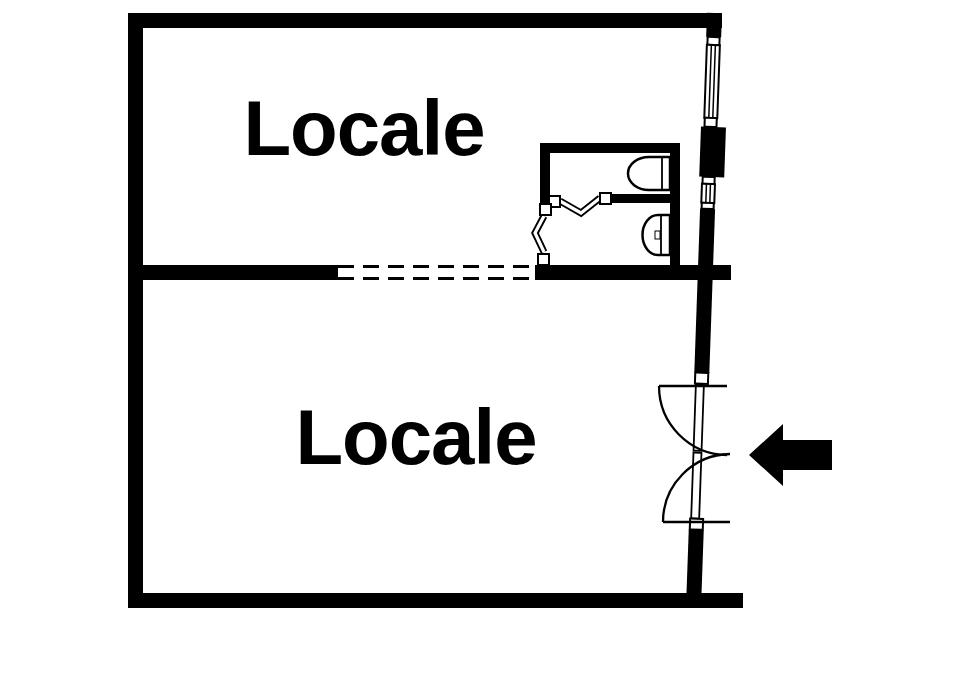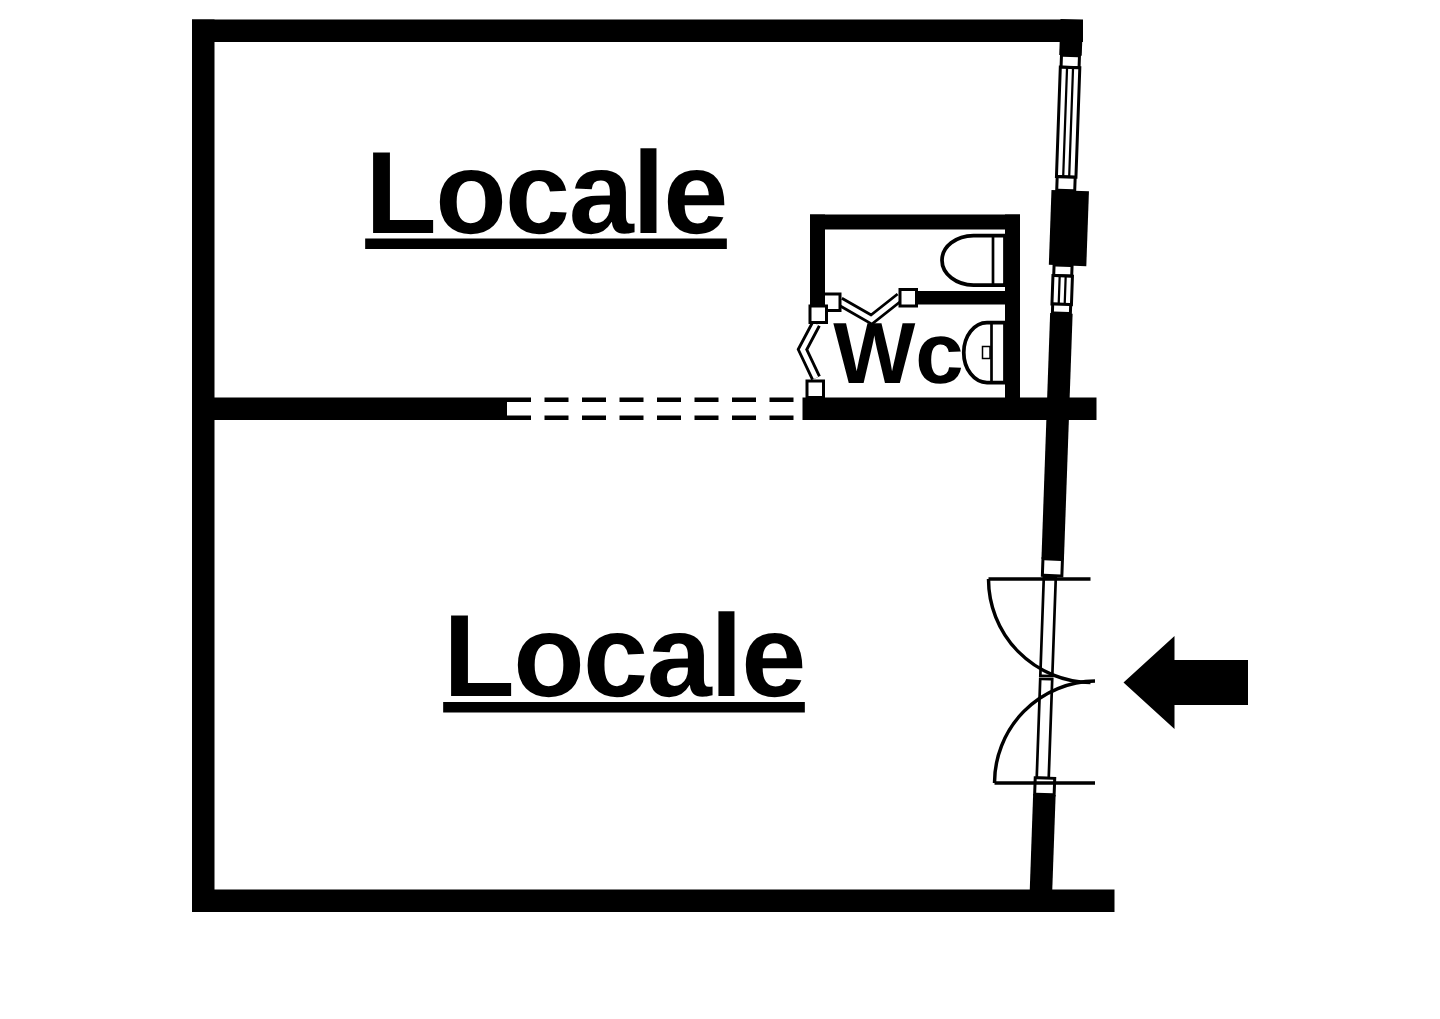--- a/index.html
+++ b/index.html
@@ -13,21 +13,21 @@
   .leaf{fill:var(--bg,#fff);stroke:var(--wall,#000);stroke-width:1.8;}
   .swing{fill:none;stroke:var(--wall,#000);stroke-width:2.3;}
   .dash{stroke:var(--wall,#000);stroke-width:3;stroke-dasharray:16 9;fill:none;}
   .fixture{fill:var(--bg,#fff);stroke:var(--wall,#000);stroke-width:2.5;}
   .fixline{stroke:var(--wall,#000);stroke-width:1.8;fill:none;}
   .zigzag-outer{fill:none;stroke:var(--wall,#000);stroke-width:7;stroke-linejoin:miter;}
   .zigzag-inner{fill:none;stroke:var(--bg,#fff);stroke-width:3.2;stroke-linejoin:miter;}
   .arrow{fill:var(--wall,#000);}
   .label{position:absolute;transform:translate(-50%,-50%);font-weight:bold;
          color:var(--wall,#000);white-space:nowrap;line-height:1;}
-  .label-room{font-size:78px;letter-spacing:-1px;text-decoration:underline;}
+  .label-room{font-size:78px;letter-spacing:-1px;}
   .label-wc{font-size:58px;}
 </style>
 </head>
 <body>
 
 <div class="canvas">
 
   <svg width="960" height="679" viewBox="0 0 960 679">
 
     <g>
@@ -103,14 +103,13 @@
         <rect class="jamb" x="540" y="204" width="11" height="11"></rect>
         <rect class="jamb" x="538" y="254" width="11" height="11"></rect>
       </g>
     </g>
 
     <polygon class="arrow" points="749,455 783,424 783,440 832,440 832,470 783,470 783,486"></polygon>
   </svg>
 
   <div class="label label-room" style="left:364px;top:128px;">Locale</div>
   <div class="label label-room" style="left:416px;top:437px;">Locale</div>
-  <div class="label label-wc" style="left:599px;top:236px;">Wc</div>
 </div>
 
 </body></html>

